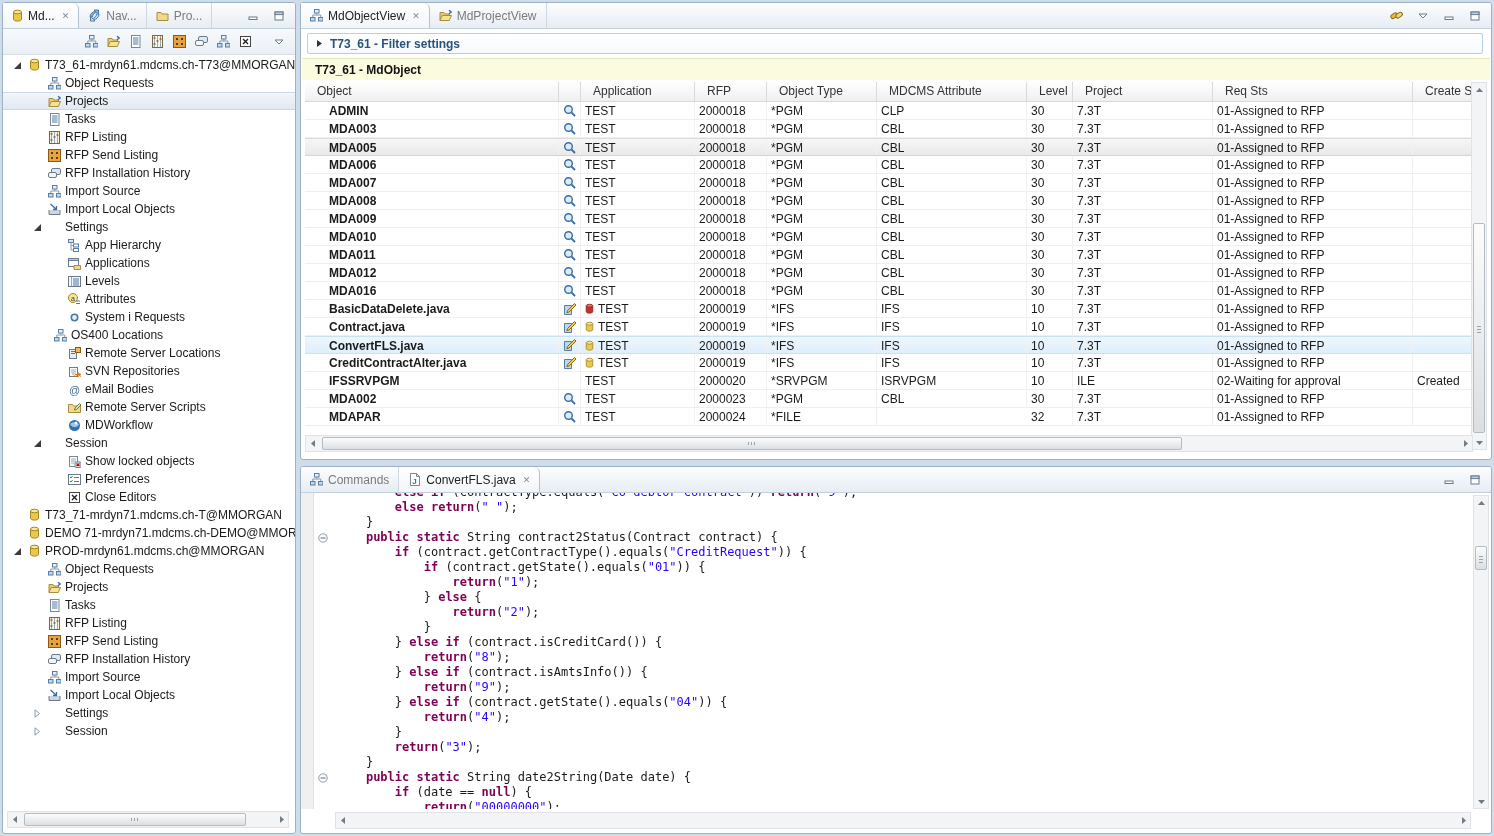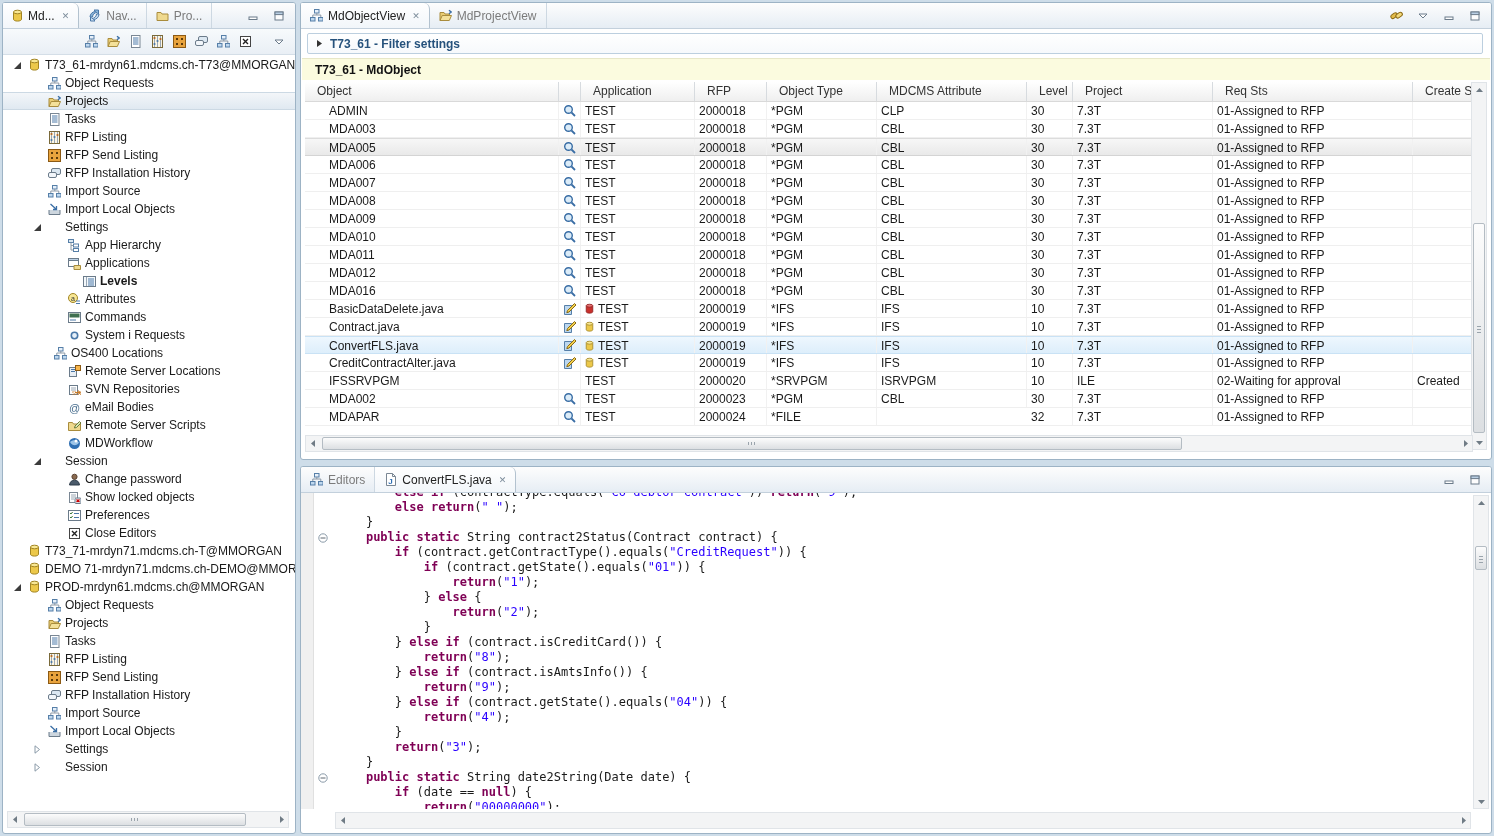--- a/index.html
+++ b/index.html
@@ -48,21 +48,21 @@
 
   
   #table-wrap { position:absolute; left:4px; top:79px; width:1168px; bottom:0; overflow:hidden; }
   #thead { display:flex; height:20px; background:linear-gradient(#ffffff,#efefef); border-bottom:1px solid #d9d9d9; }
   .hcell { border-right:1px solid #d7dbdf; padding:2px 4px 0 12px; color:#333; white-space:nowrap; overflow:hidden; flex:0 0 auto; }
   #tbody .row { display:flex; height:18px; border-bottom:1px solid #efefef; background:#fff; }
   #tbody .row.sel-gray { background:linear-gradient(#f7f7f7,#e9e9e9); border-top:1px solid #dcdcdc; border-bottom:1px solid #d4d4d4; }
   #tbody .row.sel-blue { background:linear-gradient(#eef7fe,#ddeefb); border-top:1px solid #c9e2f5; border-bottom:1px solid #c9e2f5; }
   .cell { border-right:1px solid #f1f1f1; padding:1px 4px 0 4px; white-space:nowrap; overflow:hidden; flex:0 0 auto;
           display:flex; align-items:center; gap:4px; }
-  .cell.obj { padding-left:24px; }
+  .cell.obj { padding-left:24px;font-weight:bold; }
   .cell.ic { justify-content:center; padding:0; }
 
   
   .vsb,.hsb { position:absolute; background:#f3f4f5; border:1px solid #e0e4e8; }
   .sb-thumb { position:absolute; background:linear-gradient(#fcfcfc,#dcdfe2); border:1px solid #b4bcc3; border-radius:2px; }
   .vsb .sb-thumb { left:1px; right:1px; }
   .hsb .sb-thumb { top:1px; bottom:1px; }
   .sb-arrow { position:absolute; width:14px; height:14px; display:flex; align-items:center; justify-content:center; }
   .grip-h::after { content:""; position:absolute; left:50%; top:4px; bottom:4px; width:9px; margin-left:-4px;
                    background:repeating-linear-gradient(90deg,#9aa4ac 0 1px,transparent 1px 3px); }
@@ -321,52 +321,41 @@
         <span class="texp"></span>
         <span class="tico">
           <svg width="13" height="13" viewBox="0 0 13 13">
             <rect x="0.5" y="1.5" width="10" height="8" fill="#fff" stroke="#6b7b8a"></rect>
             <rect x="0.5" y="1.5" width="10" height="2" fill="#b9cfe4" stroke="#6b7b8a"></rect>
             <path d="M6 8.5h6.5v4H6z" fill="#efd98e" stroke="#a98c3c"></path>
           </svg>
         </span>
         <span class="tlab">Applications</span>
       </div>
-      <div class="trow" style="padding-left: 61px; font-weight: bold;">
+      <div class="trow" style="padding-left: 46px;">
         <span class="texp"></span>
         <span class="tico">
           <svg width="13" height="13" viewBox="0 0 13 13">
             <rect x="0.5" y="1.5" width="12" height="10" fill="#f4f8fb" stroke="#6b7b8a"></rect>
             <path d="M3.5 2v9" stroke="#9aa7b4"></path>
             <path d="M5 4h6M5 6h6M5 8h6M5 10h6" stroke="#4a78a8"></path>
           </svg>
         </span>
         <span class="tlab">Levels</span>
       </div>
       <div class="trow" style="padding-left: 46px;">
         <span class="texp"></span>
         <span class="tico">
           <svg width="13" height="13" viewBox="0 0 13 13">
             <circle cx="5" cy="5" r="4.5" fill="#f8e793" stroke="#a28524"></circle>
             <text x="5" y="8" font-size="7" text-anchor="middle" fill="#333" font-family="Liberation Sans, sans-serif">a</text>
             <path d="M8 8h4M8 10.5h4" stroke="#4a78a8"></path>
           </svg>
         </span>
         <span class="tlab">Attributes</span>
-      </div>
-      <div class="trow" style="padding-left: 46px;">
-        <span class="texp"></span>
-        <span class="tico">
-          <svg width="13" height="13" viewBox="0 0 13 13">
-            <rect x="0.5" y="1.5" width="12" height="10" fill="#fff" stroke="#6b7b8a"></rect>
-            <rect x="1.5" y="2.5" width="10" height="4" fill="#3f6f4f"></rect>
-            <path d="M2 9h6" stroke="#4a78a8"></path>
-          </svg>
-        </span>
-        <span class="tlab">Commands</span>
       </div>
       <div class="trow" style="padding-left: 46px;">
         <span class="texp"></span>
         <span class="tico">
           <svg width="13" height="13" viewBox="0 0 13 13">
             <circle cx="6.5" cy="6.5" r="3.2" fill="#e6f0fa" stroke="#4a78a8" stroke-width="1.6"></circle>
           </svg>
         </span>
         <span class="tlab">System i Requests</span>
       </div>
@@ -436,30 +425,20 @@
         <span class="tlab">MDWorkflow</span>
       </div>
       <div class="trow" style="padding-left: 26px;">
         <span class="texp">
           <svg width="9" height="9" viewBox="0 0 9 9">
             <path d="M8 1v7H1z" fill="#3c3c3c"></path>
           </svg>
         </span>
         <span class="tico"></span>
         <span class="tlab">Session</span>
-      </div>
-      <div class="trow" style="padding-left: 46px;">
-        <span class="texp"></span>
-        <span class="tico">
-          <svg width="13" height="13" viewBox="0 0 13 13">
-            <circle cx="6.5" cy="3.8" r="2.6" fill="#8a6a4f" stroke="#5c4433"></circle>
-            <path d="M1.5 12c.5-3.5 2.4-4.8 5-4.8s4.5 1.3 5 4.8z" fill="#4a5a6a" stroke="#2c3a48"></path>
-          </svg>
-        </span>
-        <span class="tlab">Change password</span>
       </div>
       <div class="trow" style="padding-left: 46px;">
         <span class="texp"></span>
         <span class="tico">
           <svg width="13" height="13" viewBox="0 0 13 13">
             <rect x="1.5" y="1.5" width="8" height="10" fill="#fff" stroke="#7a8794"></rect>
             <path d="M3 4h5M3 6h5M3 8h3" stroke="#9aa7b4"></path>
             <rect x="7" y="7" width="6" height="5.5" rx="1" fill="#e6eef5" stroke="#6b7b8a"></rect>
             <path d="M8.5 8.5l3 2.5M11.5 8.5l-3 2.5" stroke="#c00" stroke-width="1.2"></path>
           </svg>
@@ -1107,21 +1086,21 @@
 <div class="panel" id="editor-panel">
   <div class="tabbar">
     <div class="tabs">
         <div class="tab">
           <svg width="13" height="13" viewBox="0 0 13 13">
             <rect x="4.5" y="0.5" width="4.5" height="3.5" fill="#e6f0fa" stroke="#567fa8"></rect>
             <path d="M6.8 4v2M2.8 8.5V6h8v2.5" stroke="#8b98a5" fill="none"></path>
             <rect x="0.5" y="8.5" width="4.5" height="3.5" fill="#bed7ee" stroke="#567fa8"></rect>
             <rect x="8.5" y="8.5" width="4.5" height="3.5" fill="#bed7ee" stroke="#567fa8"></rect>
           </svg>
-          <span>Editors</span>
+          <span>Commands</span>
         </div>
         <div class="tab active">
           <svg width="13" height="13" viewBox="0 0 13 13">
             <path d="M2.5 0.5h6l3 3v9h-9z" fill="#fff" stroke="#7a8794"></path>
             <path d="M8.5 0.5v3h3" fill="none" stroke="#7a8794"></path>
             <text x="6.5" y="11" font-size="8" text-anchor="middle" fill="#2f6fb3" font-family="Liberation Sans, sans-serif" font-weight="bold">J</text>
           </svg>
           <span>ConvertFLS.java</span>
           <span class="closex">✕</span>
         </div>

